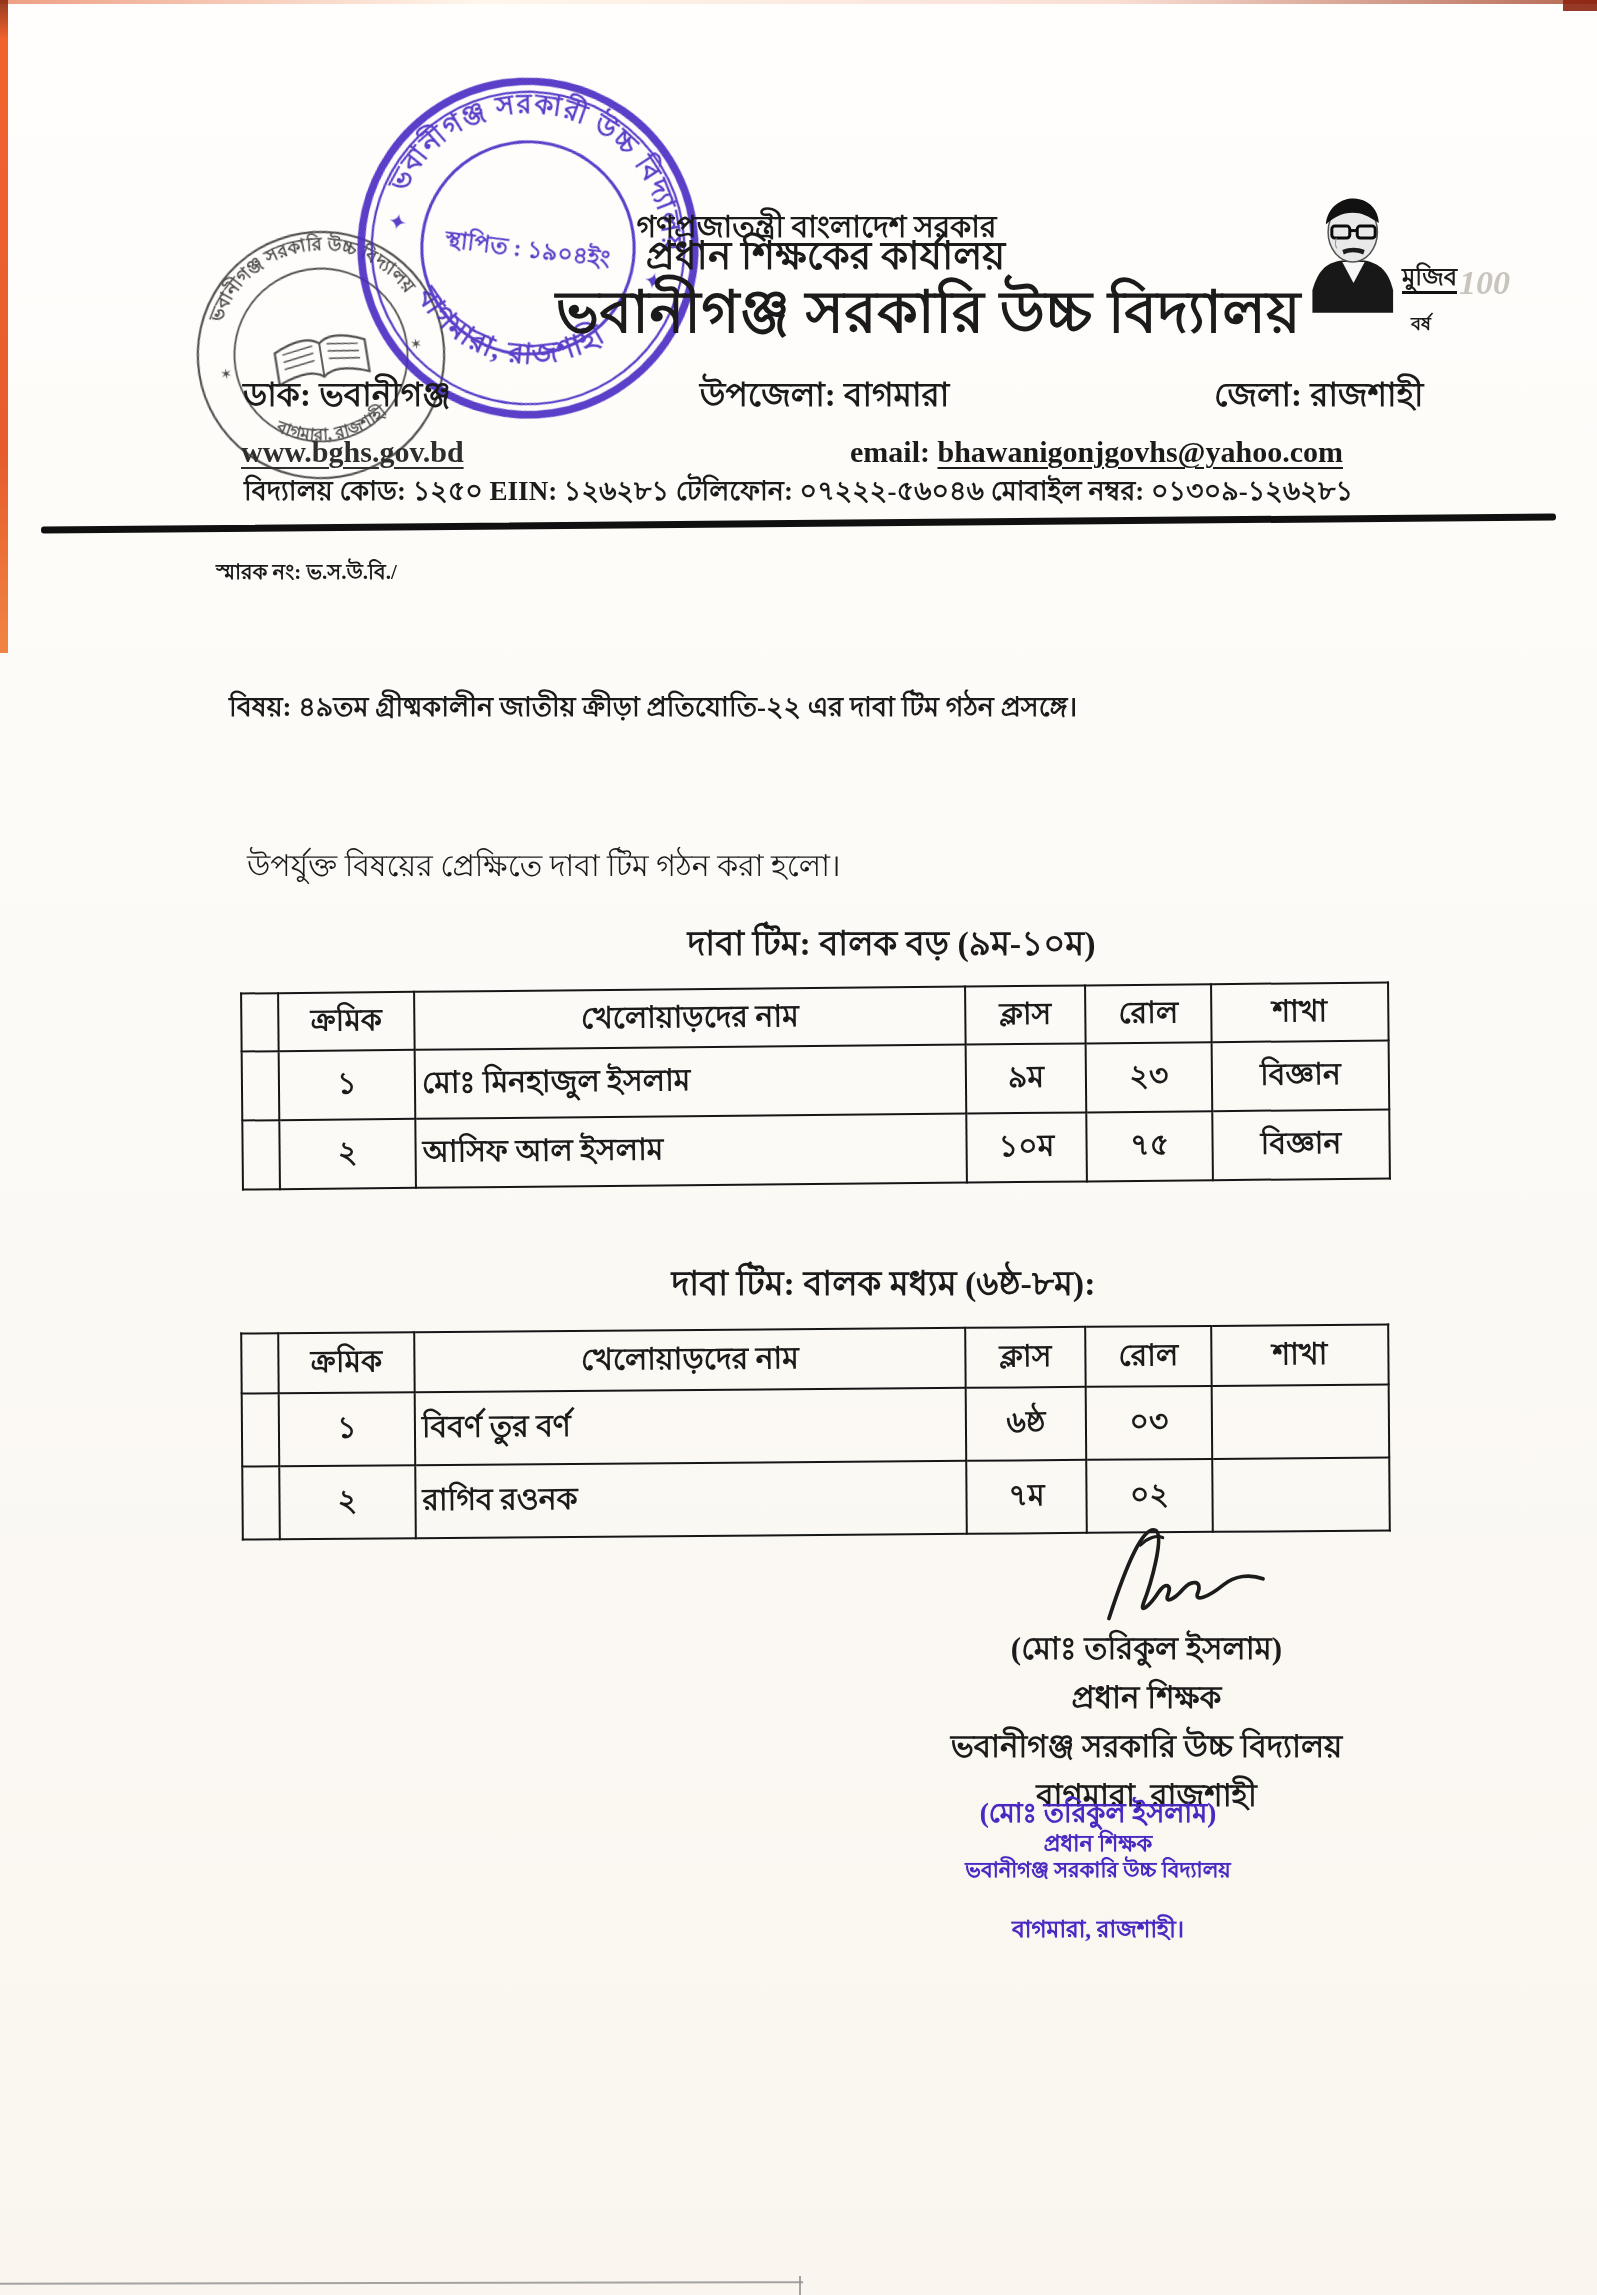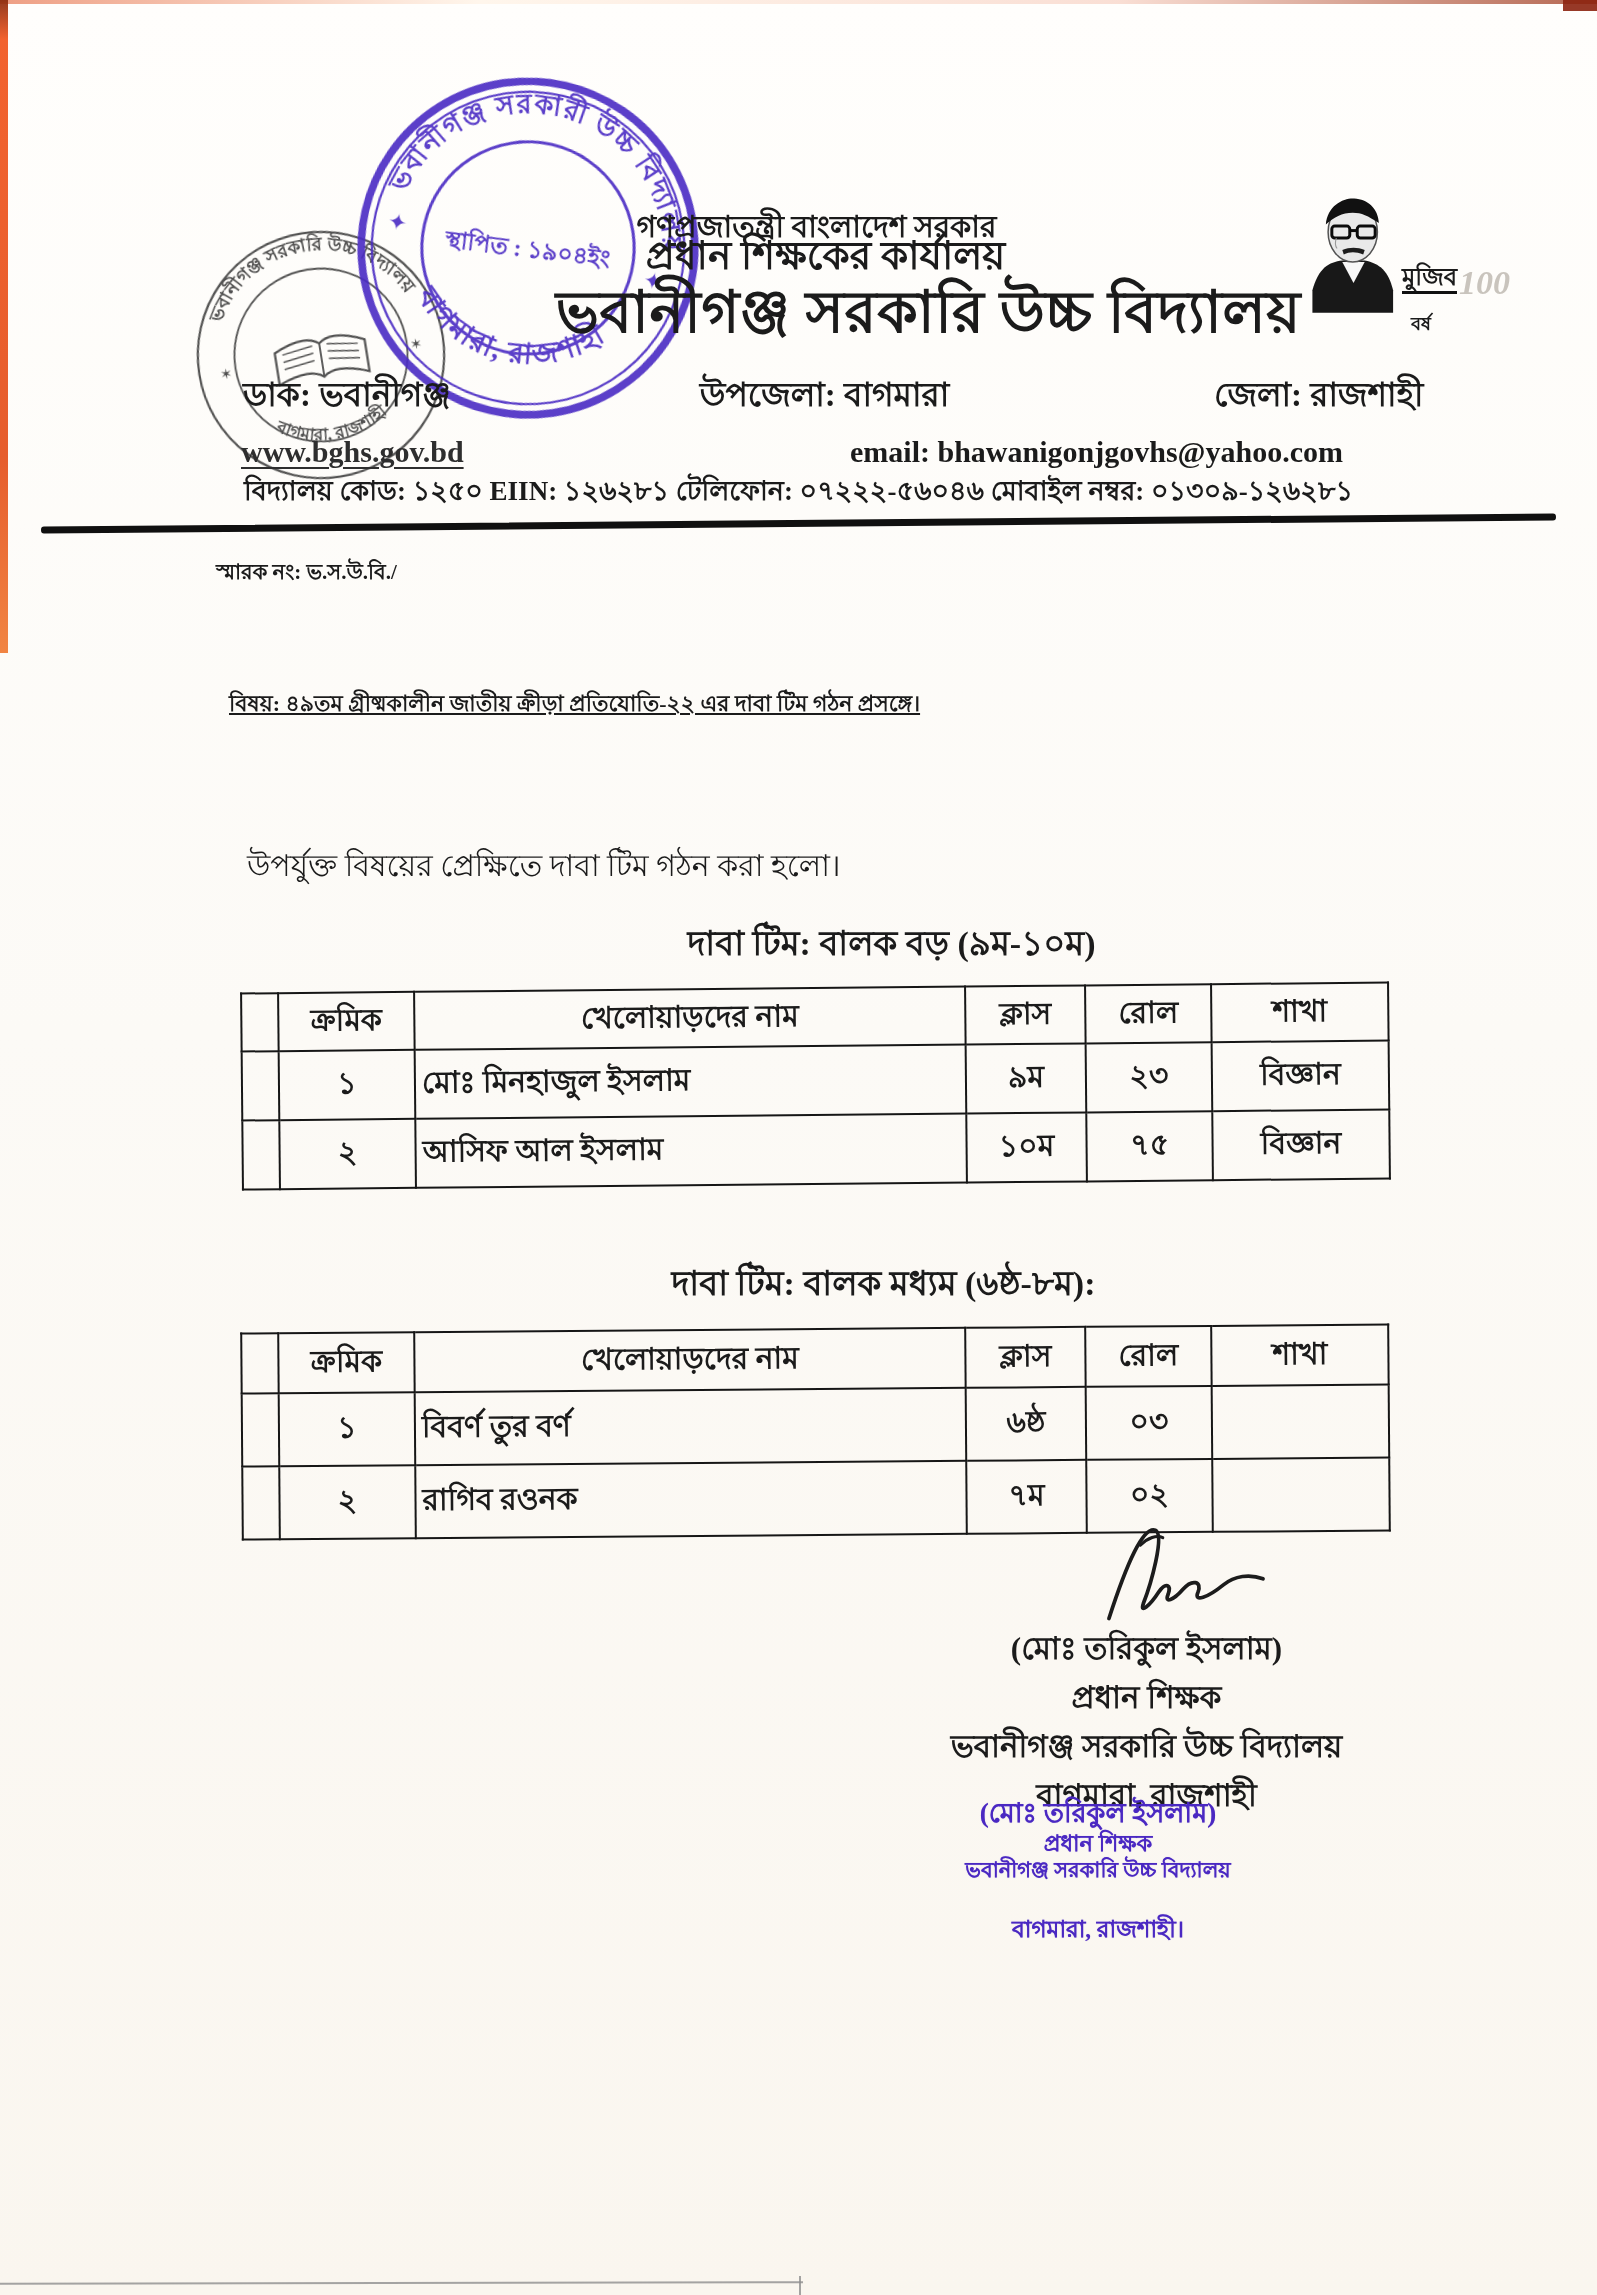--- a/index.html
+++ b/index.html
@@ -27,29 +27,29 @@
   .school-title{left:494px;top:268px;width:869px;font-size:58px;font-weight:800;letter-spacing:0.7px;}
 
   .contact-row{top:369px;font-size:33px;font-weight:700;}
   .c-post{left:243px;}
   .c-upazila{left:652px;width:345px;text-align:center;}
   .c-district{left:1214px;}
 
   .web-row{top:435px;font-size:30px;font-weight:700;}
   .website{left:241px;text-decoration:underline;text-underline-offset:5.2px;text-decoration-thickness:2.2px;color:#2e2e2e;}
   .email-wrap{left:850px;}
-  .email-addr{text-underline-offset:5.2px;text-decoration-thickness:2.2px;}
+  .email-addr{text-decoration:underline;text-underline-offset:5.2px;text-decoration-thickness:2.2px;}
   .codes-line{left:0;top:470px;width:1597px;font-size:27px;font-weight:700;}
 
   .rule{left:41px;top:520px;width:1515px;height:6.7px;background:#101010;transform:rotate(-.5deg);border-radius:3px;}
 
   .memo-ref{left:216px;top:556px;font-size:21px;font-weight:700;}
   .memo-date{left:960px;top:550px;font-size:28.5px;font-weight:600;}
 
-  .subject{left:229px;top:686px;font-size:22px;font-weight:700;text-decoration:underline;}
+  .subject{left:229px;top:686px;font-size:27px;font-weight:700;}
   .bodyline{left:247px;top:842px;font-size:30px;font-weight:500;}
 
   .team-title{width:749px;font-size:34px;font-weight:700;}
   .t1-title{left:517px;top:917px;}
   .t2-title{left:509px;top:1257px;}
 
   table.roster{border-collapse:collapse;table-layout:fixed;background:transparent;}
   table.roster td,table.roster th{border:2.2px solid #161616;font-size:30px;font-weight:600;padding:0 6px;overflow:hidden;}
   table.roster th{font-weight:600;}
   td.name{text-align:left;padding-left:21px;}

